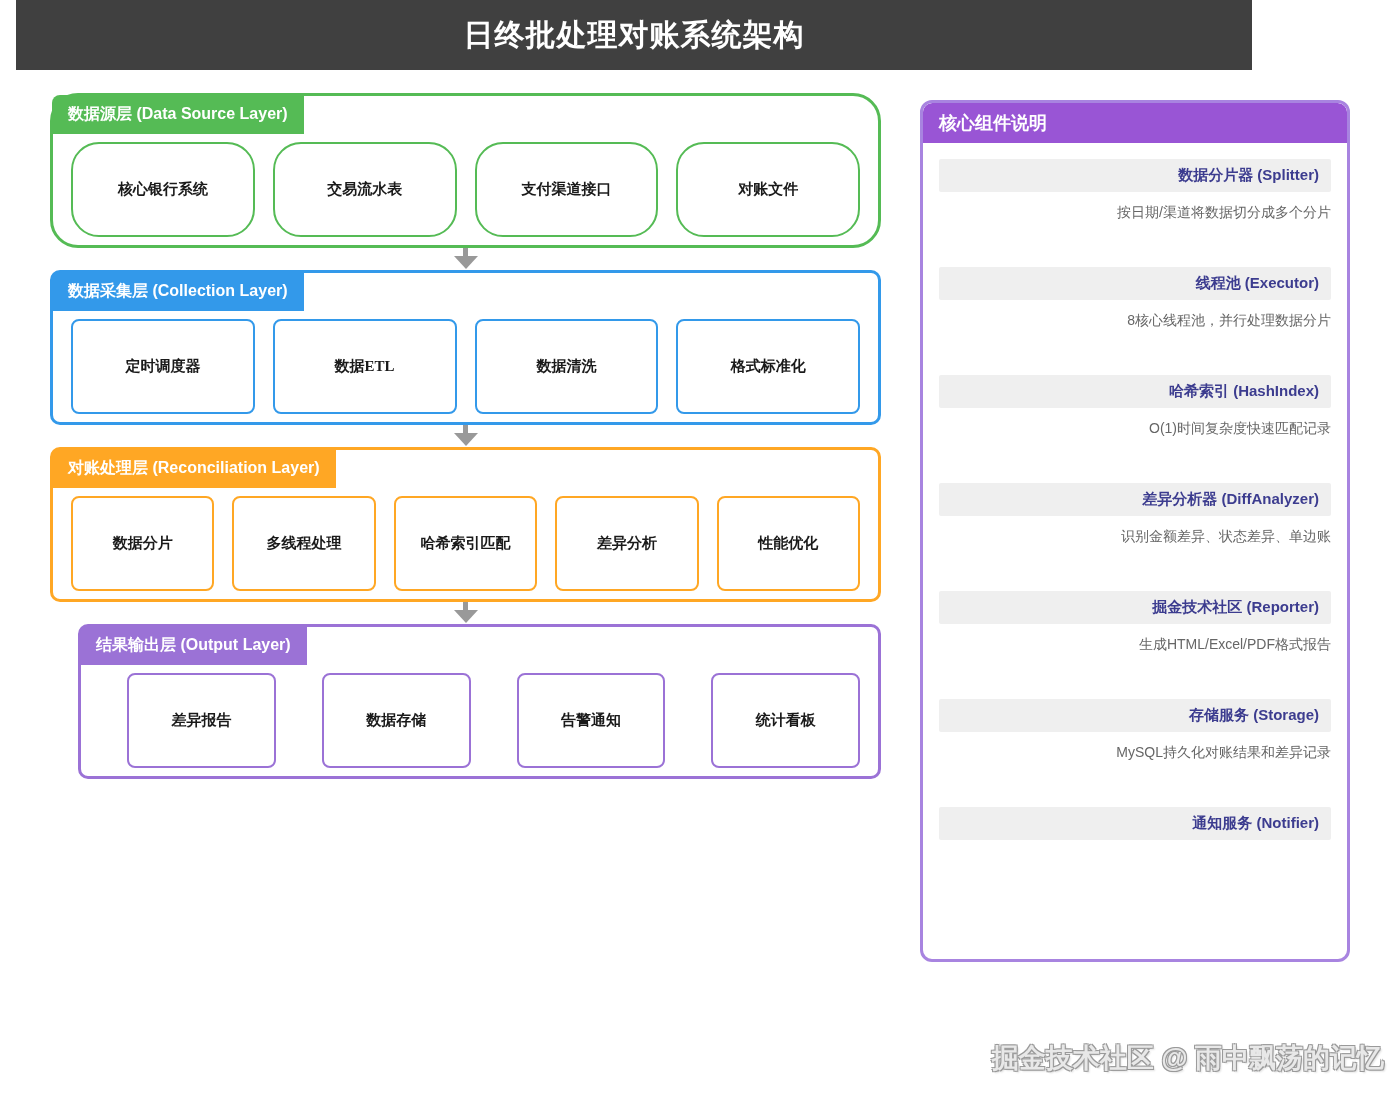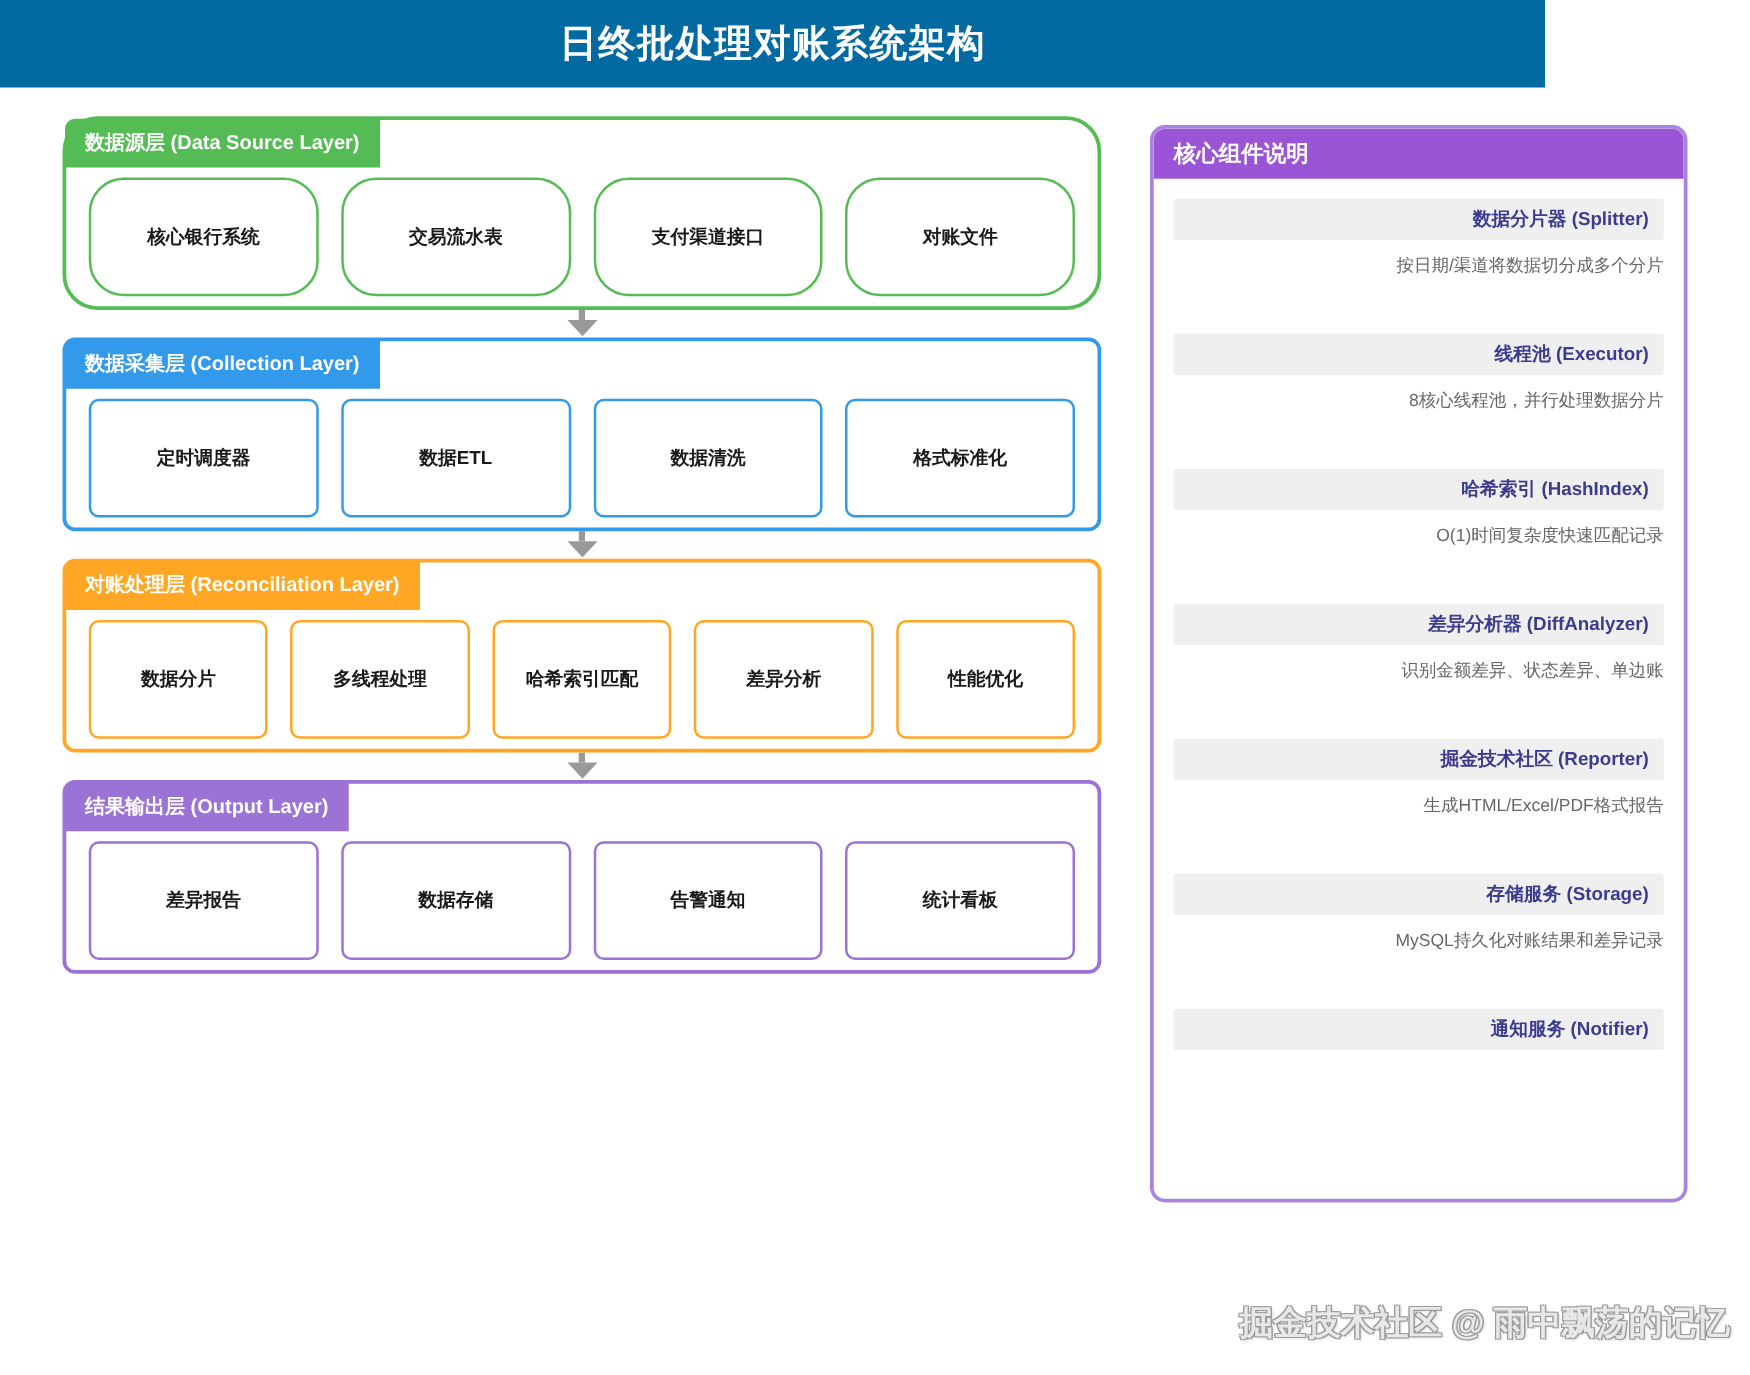--- a/index.html
+++ b/index.html
@@ -1,46 +1,46 @@
 <!DOCTYPE html>
 <html><head>
 <meta charset="utf-8">
 <style>
   * { margin: 0; padding: 0; box-sizing: border-box; }
   html, body { width: 1400px; height: 1100px; background: #fff;
     font-family: "Liberation Sans", "DejaVu Sans", sans-serif; }
   body { position: relative; overflow: hidden; }
 
   
-  .app-header { position: absolute; left: 0; top: 0; width: 1236px; height: 70px;
-    background: #0369a1; display: flex; align-items: center; justify-content: center; }
+  .app-header { position: absolute; left: 16px; top: 0; width: 1236px; height: 70px;
+    background: #404040; display: flex; align-items: center; justify-content: center; }
   .app-header h1 { color: #fff; font-size: 30px; font-weight: bold; letter-spacing: 1px; }
 
   
   .diagram { position: absolute; left: 50px; top: 93px; width: 831px; }
 
   .layer { position: relative; height: 155px; background: #fff;
     border: 3px solid; border-radius: 10px; }
   .layer-label { position: absolute; top: -1px; left: -1px; height: 39px;
     display: inline-flex; align-items: center; padding: 0 16px;
     color: #fff; font-size: 16px; font-weight: bold;
     border-top-left-radius: 8px; white-space: nowrap; }
   .nodes { position: absolute; left: 18px; right: 18px; top: 46px;
-    display: flex; gap: 18px; }
+    display: flex; gap: 18px; font-family: Liberation Serif, serif; }
   .node { flex: 1; height: 95px; background: #fff; border: 2px solid;
     border-radius: 8px; display: flex; align-items: center; justify-content: center;
     font-size: 15px; font-weight: bold; color: #1a1a1a; white-space: nowrap; }
 
   .l0.layer, .l0 .node { border-color: #55BB55; border-radius: 28px; }
   .l0 .layer-label { background: #55BB55; }
   .l1.layer, .l1 .node { border-color: #3399EA; }
   .l1 .layer-label { background: #3399EA; }
   .l2.layer, .l2 .node { border-color: #FFA724; }
   .l2 .layer-label { background: #FFA724; }
-  .l3.layer, .l3 .node { border-color: #9B72D6; }
+  .l3.layer, .l3 .node { border-color: #9B72D6; margin-left: 28px; }
   .l3 .layer-label { background: #9B72D6; }
 
   
   .arrow { height: 22px; display: flex; flex-direction: column;
     align-items: center; justify-content: flex-start; }
   .arrow .stem { width: 5px; height: 8px; background: #999; }
   .arrow .tri { width: 0; height: 0; border-left: 12px solid transparent;
     border-right: 12px solid transparent; border-top: 13px solid #999; }
 
   

